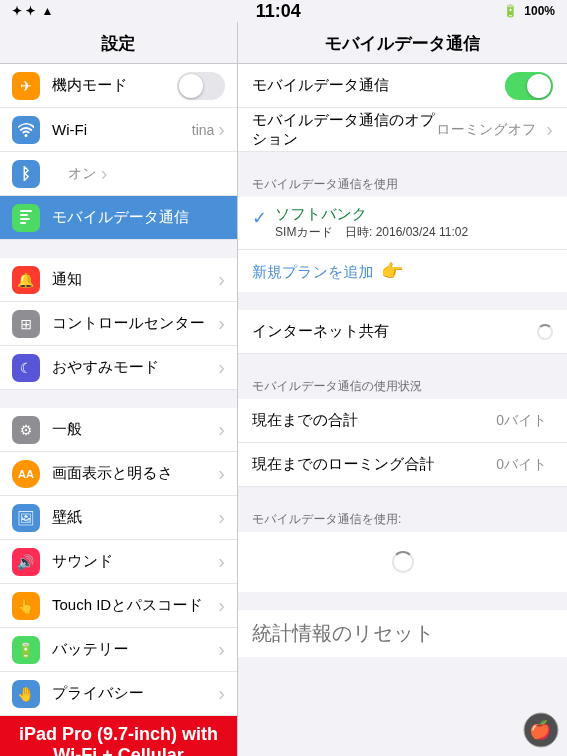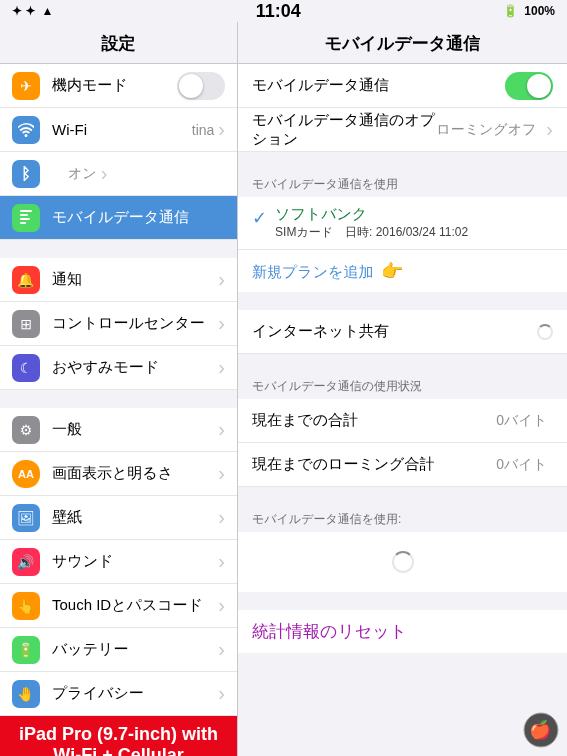--- a/index.html
+++ b/index.html
@@ -112,21 +112,21 @@
     .stats-spinner {
       width: 22px; height: 22px; border: 2px solid #e5e5ea;
       border-top: 2px solid #8e8e93; border-radius: 50%;
       animation: spin 1s linear infinite; margin: 10px auto;
     }
 
     
     .reset-row {
       padding: 10px 14px; background: #fff; cursor: pointer;
     }
-    .reset-label { font-size: 17px; color: #a21caf; }
+    .reset-label { font-size: 20px; color: #737373; }
 
     
     .banner {
       background: #e8071a; color: #fff; font-size: 18px; font-weight: 700;
       padding: 8px 12px; text-align: center;
     }
 
     
     .watermark {
       position: absolute; bottom: 8px; right: 8px;

